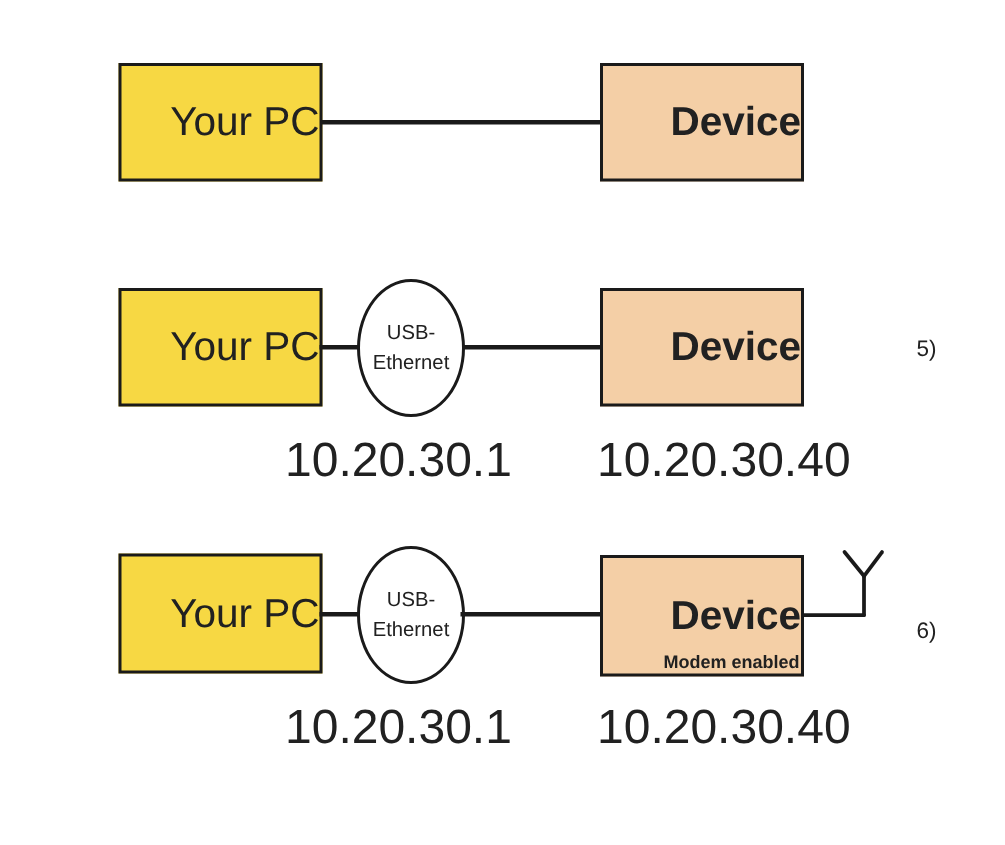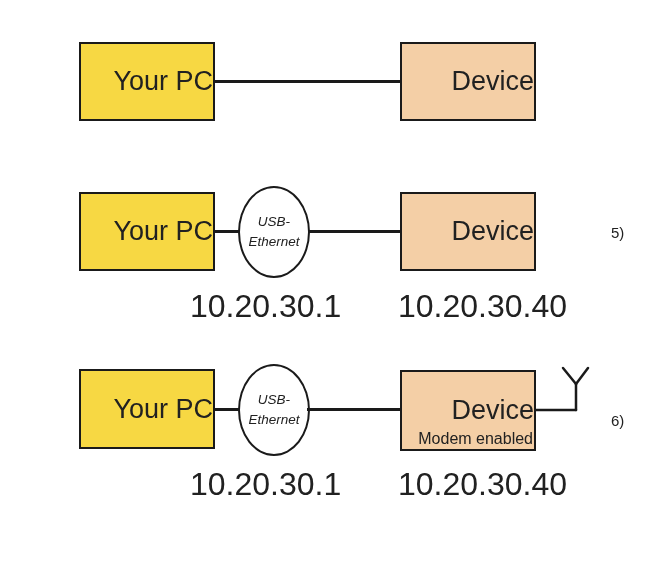--- a/index.html
+++ b/index.html
@@ -29,61 +29,60 @@
     height: 79px;
     background: var(--pc_fill);
     border: 2.5px solid var(--stroke);
     display: flex;
     align-items: center;
     justify-content: flex-end;
     font-size: 27px;
     color: var(--text);
     padding-left: 32px;
   }
-  .box.device { background: var(--device_fill); }
+  .box.device { background: var(--device_fill); font-weight: bold; }
   .hline {
     position: absolute;
     height: 2.5px;
     background: var(--stroke);
   }
   .ellipse {
     position: absolute;
     width: 72px;
     height: 92px;
     background: #ffffff;
     border: 2.5px solid var(--stroke);
     border-radius: 50%;
     display: flex;
     flex-direction: column;
     align-items: center;
     justify-content: center;
     text-align: center;
     font-size: 13.5px;
     line-height: 1.45;
     color: var(--text);
-    font-style: italic;
   }
   .ip {
     position: absolute;
     width: 150px;
     text-align: center;
     font-size: 32px;
     white-space: nowrap;
     color: var(--text);
   }
   .step {
     position: absolute;
     font-size: 15px;
     color: var(--text);
   }
   .device-status {
     position: absolute;
     right: 1px;
     bottom: 1px;
-    font-size: 16px;
+    font-size: 12px;
     white-space: nowrap;
     color: var(--text);
   }
   .antenna {
     position: absolute;
     left: 534px;
     top: 360px;
     width: 66px;
     height: 54px;
     color: var(--stroke);

